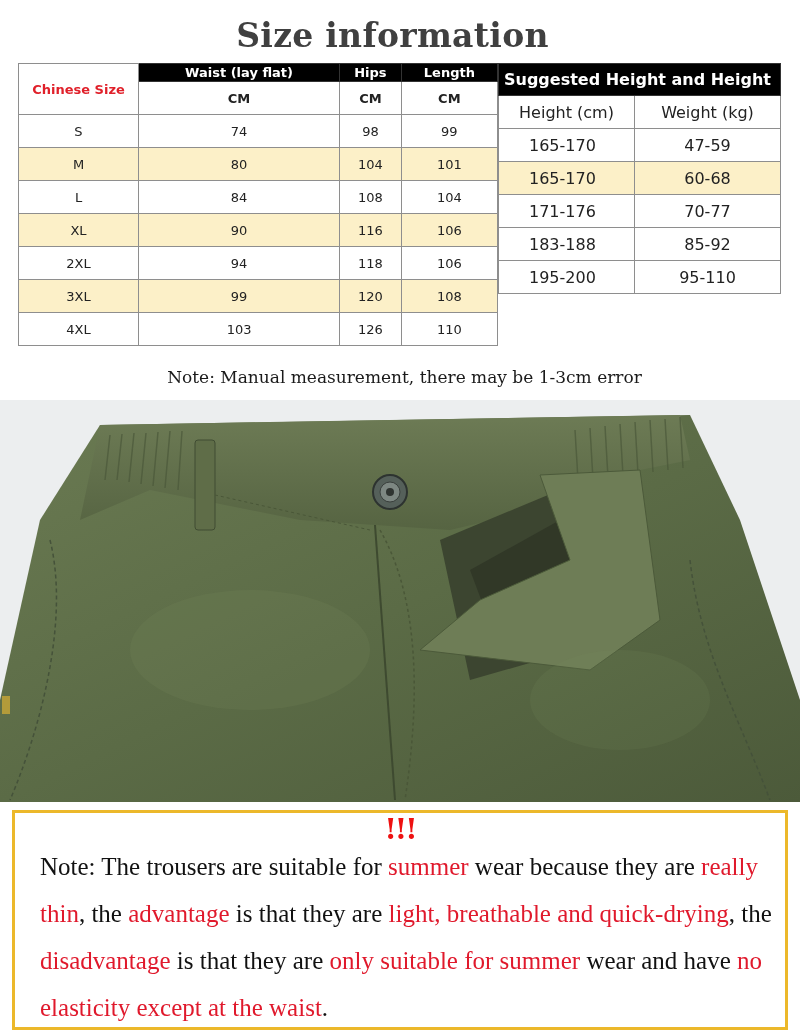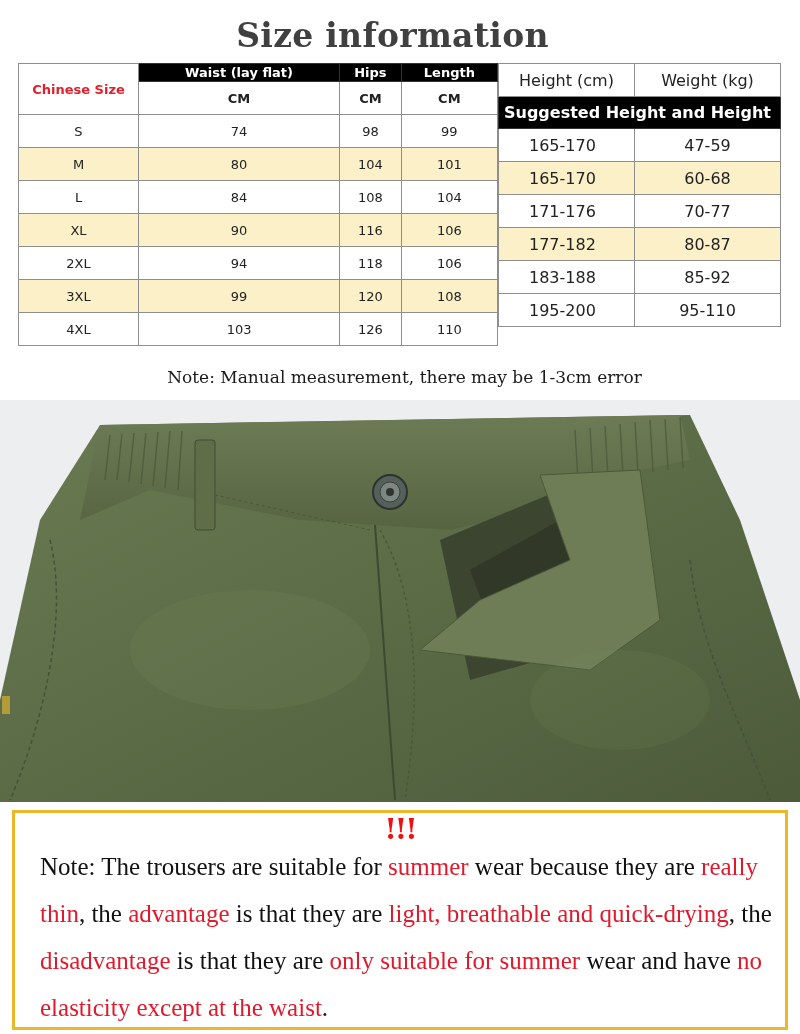--- a/index.html
+++ b/index.html
@@ -109,41 +109,37 @@
     <td>103</td>
     <td>126</td>
     <td>110</td>
   </tr>
 </tbody>
   </table>
 
 <table class="rtable">
   <tbody>
       <tr>
+    <td class="hd" colspan="2">Suggested Height and Height</td>
+  </tr>
+  <tr>
     <td class="sub">Height (cm)</td>
     <td class="sub">Weight (kg)</td>
   </tr>
   <tr>
-    <td class="hd" colspan="2">Suggested Height and Height</td>
-  </tr>
-  <tr>
     <td class="c1">165-170</td>
     <td>47-59</td>
   </tr>
   <tr class="alt">
     <td class="c1">165-170</td>
     <td>60-68</td>
   </tr>
   <tr>
     <td class="c1">171-176</td>
     <td>70-77</td>
-  </tr>
-  <tr class="alt">
-    <td class="c1">177-182</td>
-    <td>80-87</td>
   </tr>
   <tr>
     <td class="c1">183-188</td>
     <td>85-92</td>
   </tr>
   <tr>
     <td class="c1">195-200</td>
     <td>95-110</td>
   </tr>
 </tbody>

